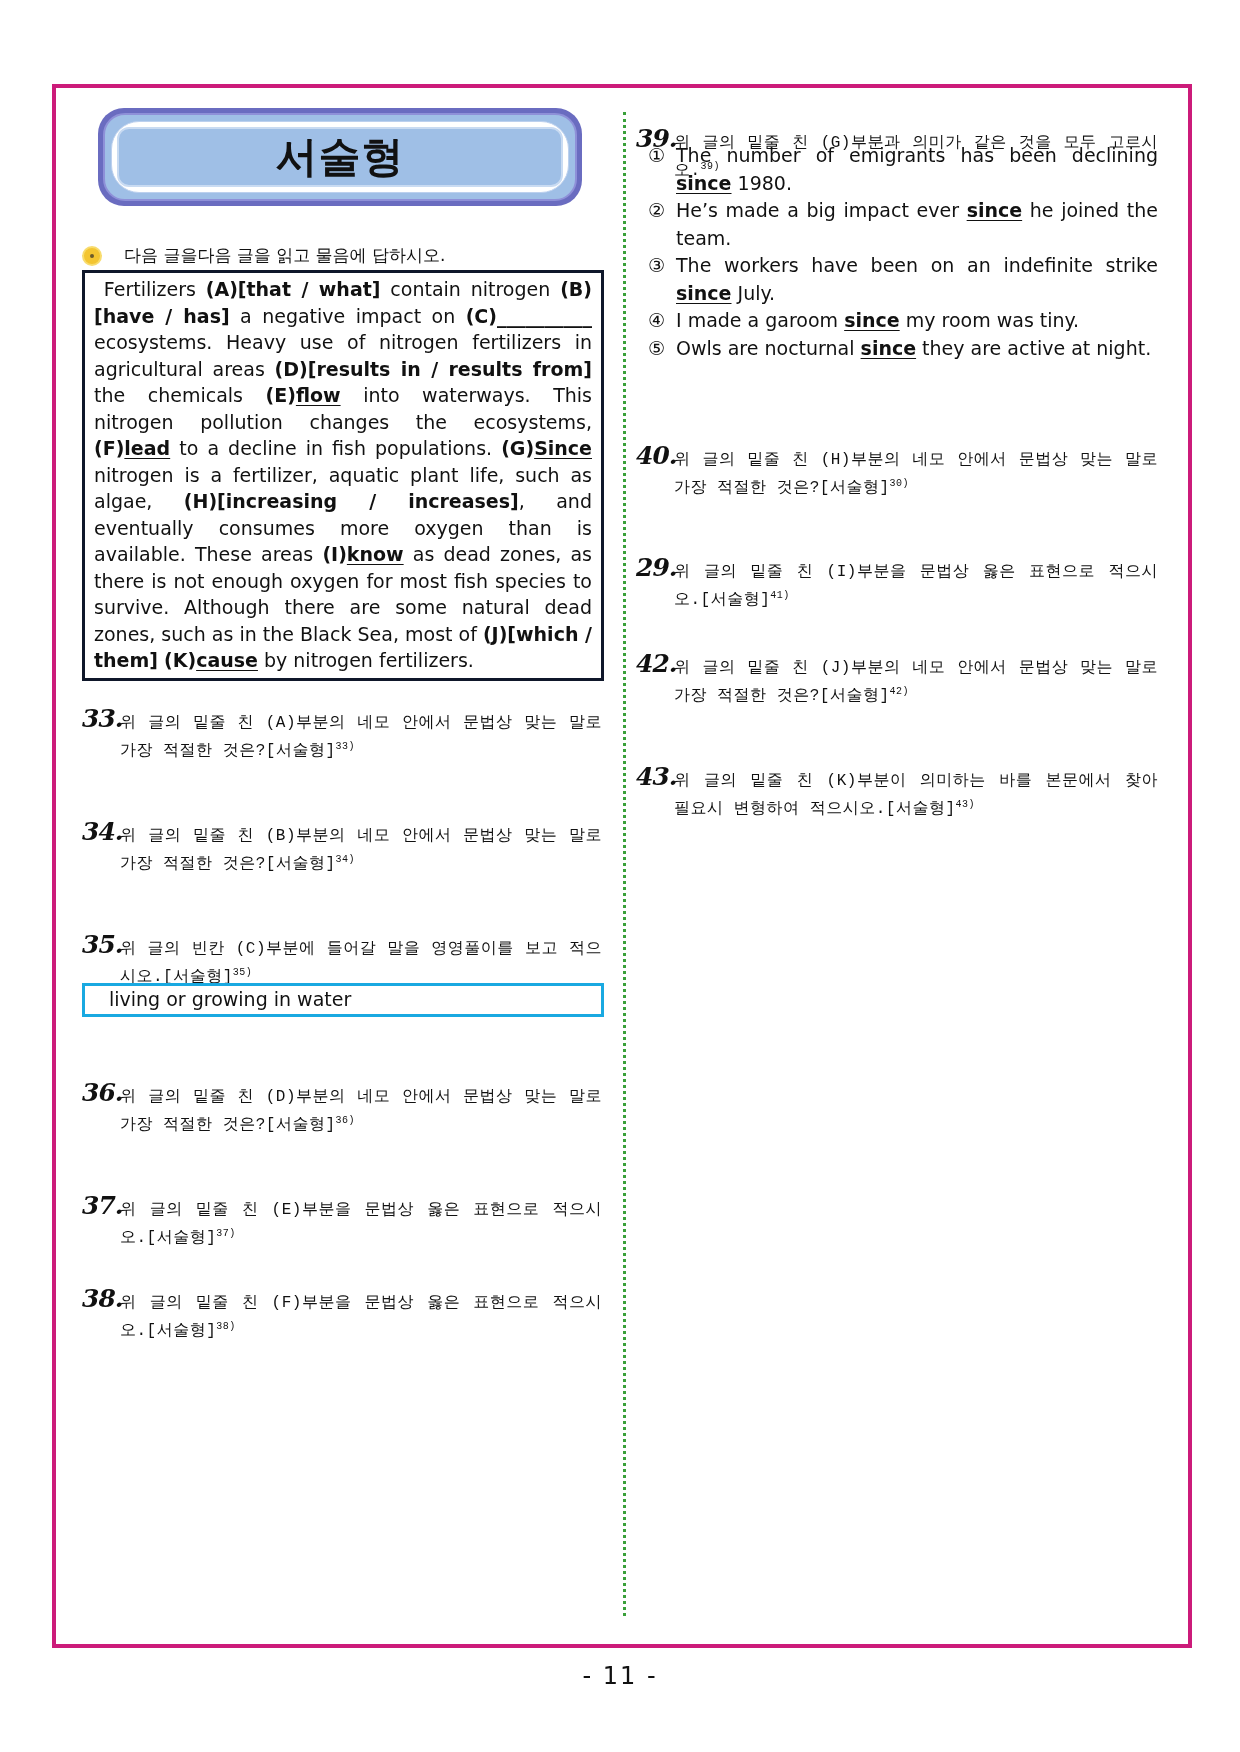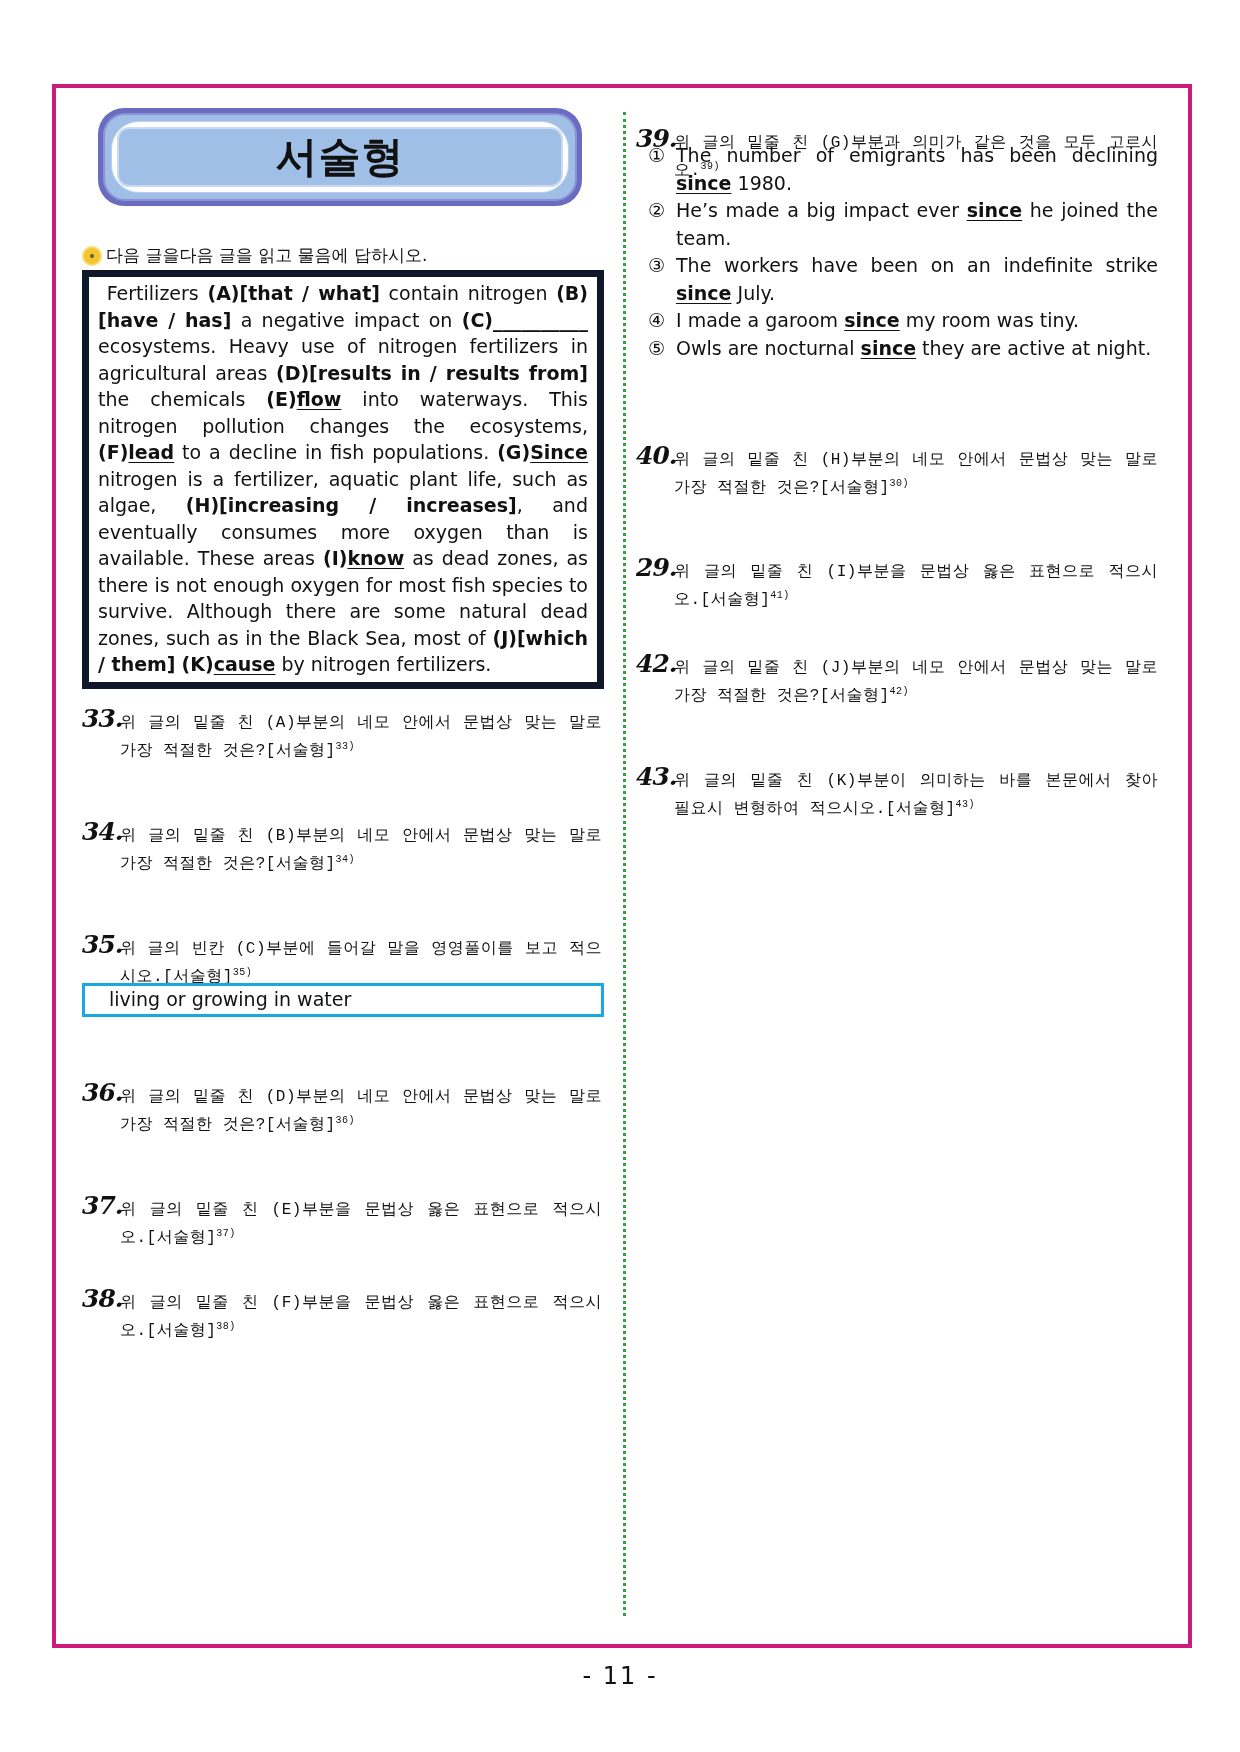--- a/index.html
+++ b/index.html
@@ -16,27 +16,27 @@
   .banner { position:absolute; left:98px; top:108px; width:484px; height:98px; border-radius:26px;
             background:#6a6cc0; box-sizing:border-box; padding:5px; }
   .banner .ring1 { width:100%; height:100%; border-radius:22px; background:#9fbfe6;
             box-sizing:border-box; padding:6px; border:2px solid #8e90d8; }
   .banner .ring2 { width:100%; height:100%; border-radius:28px; background:#ffffff;
             box-sizing:border-box; padding:5px; border:1px solid #bcd0ee; }
   .banner .inner { width:100%; height:100%; border-radius:12px; background:#9fbfe6;
             border:2px solid #c9dbf2; box-sizing:border-box; display:flex; align-items:center; justify-content:center;
             font-size:42px; font-weight:bold; letter-spacing:1px; }
 
-  .instruction { position:absolute; left:84px; top:244px; font-size:17px; display:flex; align-items:center; gap:6px; }
+  .instruction { position:absolute; left:84px; top:244px; font-size:17px; display:flex; align-items:center; gap:24px; }
   .flower-icon { width:16px; height:16px; border-radius:50%; background:#f3c531;
                  box-shadow:0 0 0 2px #f8dc6e; position:relative; }
   .flower-icon::after { content:""; position:absolute; left:6px; top:6px; width:4px; height:4px; border-radius:50%; background:#6b5a2a; }
 
   .passage { position:absolute; left:82px; top:270px; width:522px; box-sizing:border-box;
-             border:7px solid #0f172a; padding:3px 9px 4px 9px; font-size:19px; line-height:26.5px;
+             border:3px solid #0f172a; padding:3px 9px 4px 9px; font-size:19px; line-height:26.5px;
              text-align:justify; }
 
   .q { position:absolute; font-size:16px; line-height:23px; }
   .q .num { position:absolute; left:0; top:-5px; font-family:"DejaVu Serif","Liberation Serif",serif;
             font-style:italic; font-weight:bold; font-size:25px; letter-spacing:-1px; }
   .q .text { display:block; padding-left:38px; text-align:justify; letter-spacing:0.5px;font-family:Liberation Mono, monospace; }
   .q sup { font-size:10px; }
   .left-q { left:82px; width:520px; }
   .right-q { left:636px; width:522px;margin-top:15px; }
 

